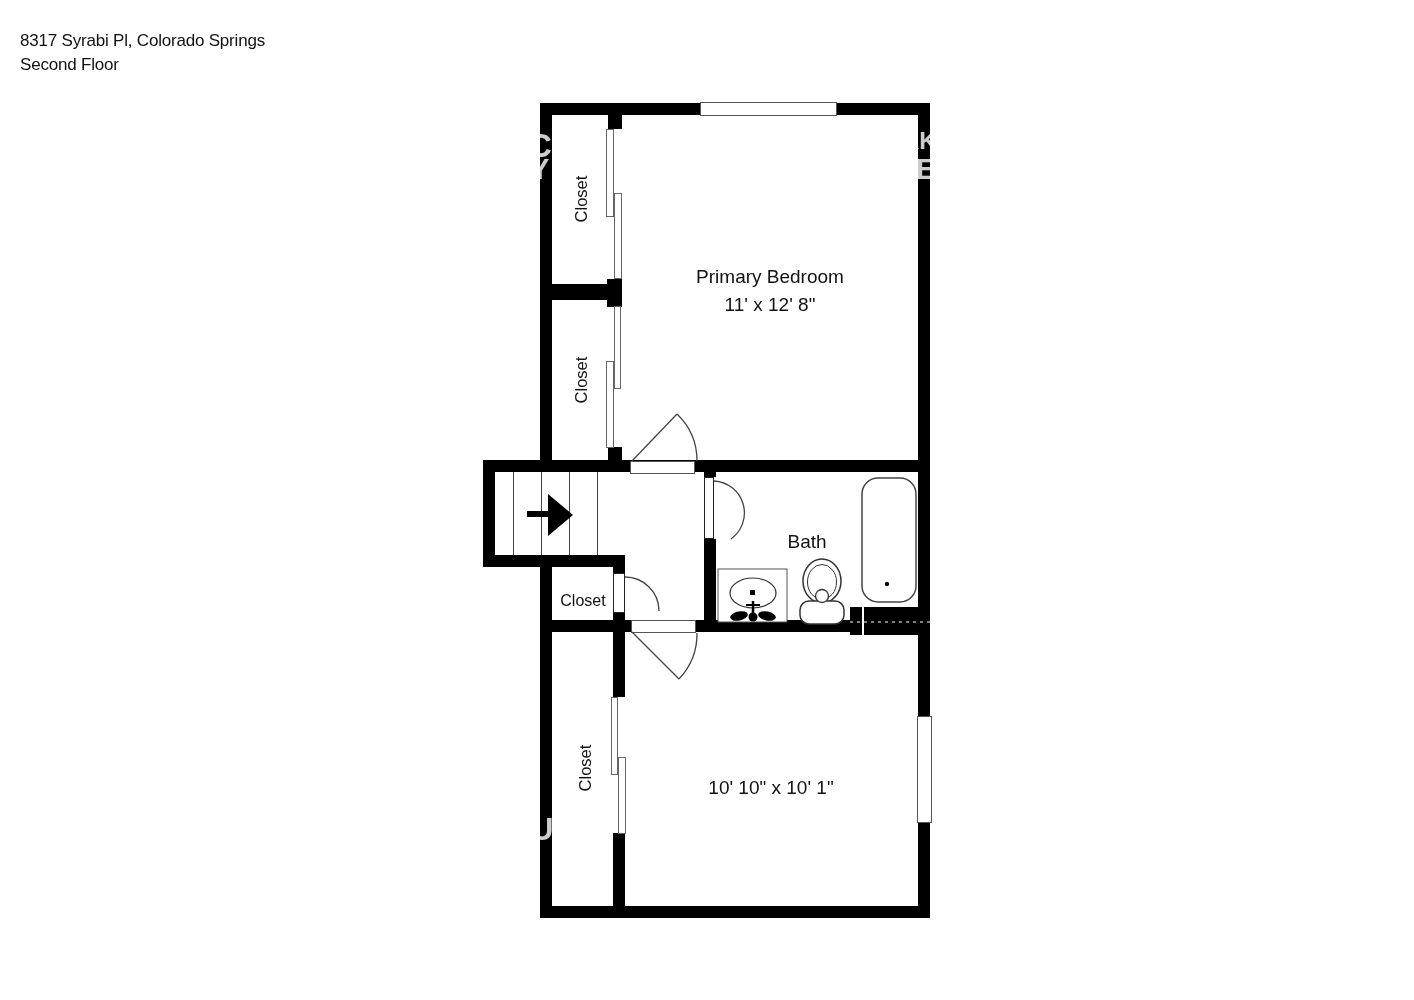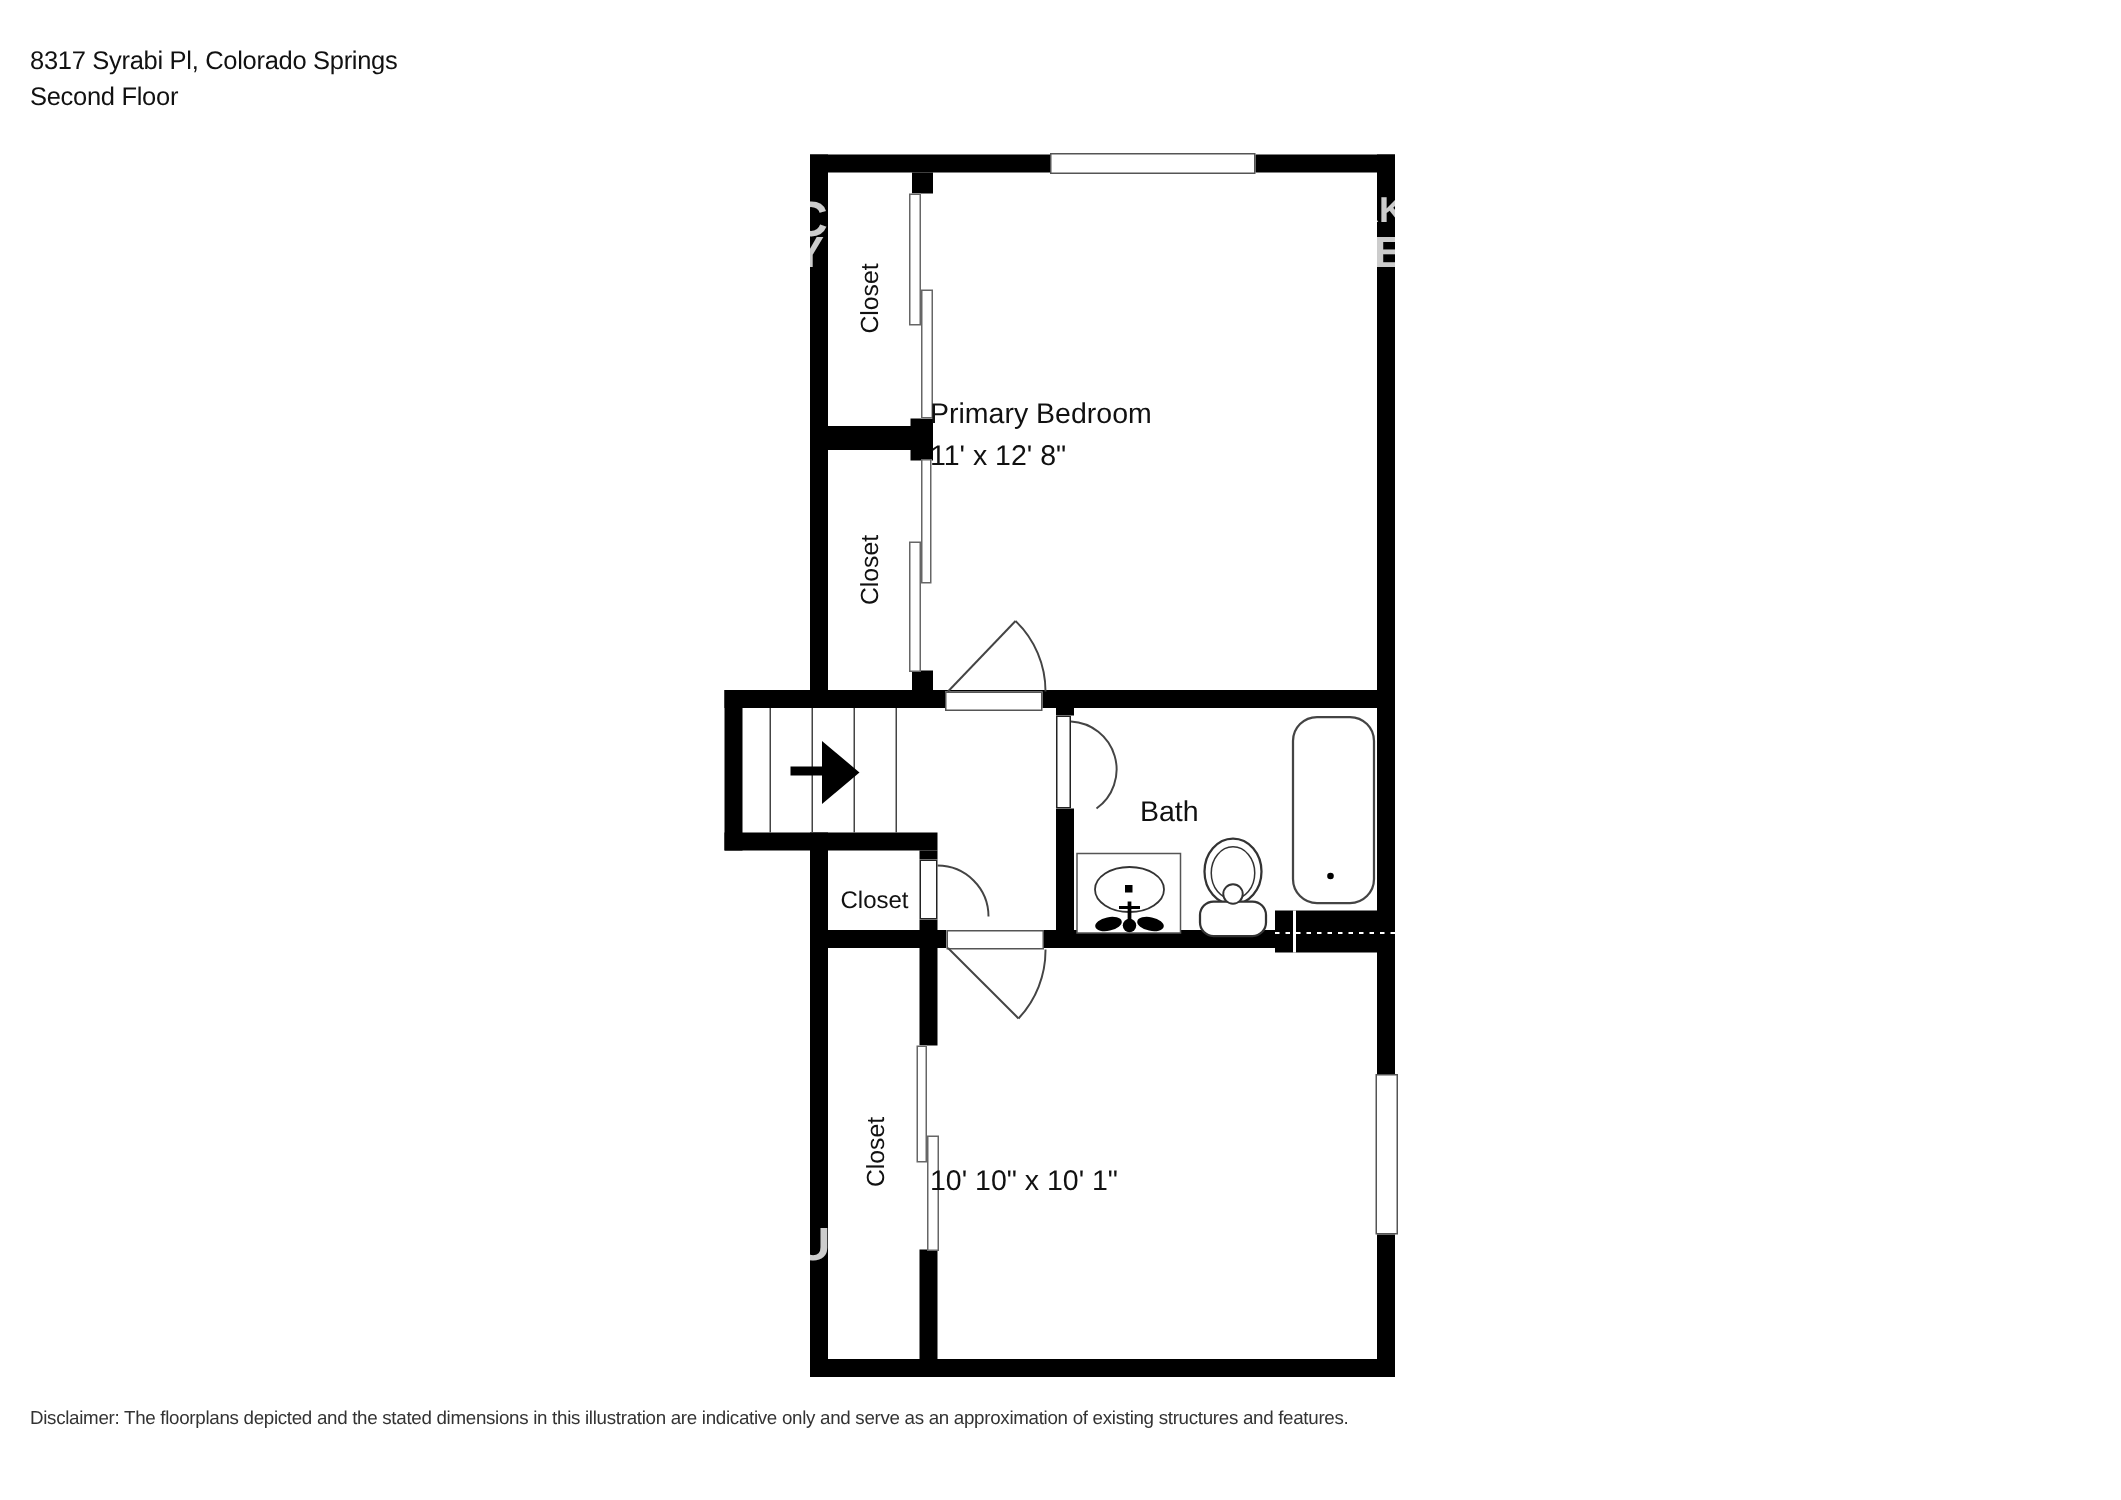--- a/index.html
+++ b/index.html
@@ -6,21 +6,21 @@
   body{width:1414px;height:1000px;position:relative;font-family:"Liberation Sans",sans-serif;color:#1a1a1a;overflow:hidden;}
   #plan{position:absolute;left:0;top:0;width:1414px;height:1000px;}
   .wall{position:absolute;background:#000;z-index:1;}
   .win{position:absolute;background:#fff;border:1px solid #555;box-sizing:border-box;z-index:2;}
   .thresh{position:absolute;background:#fff;border:1px solid #555;box-sizing:border-box;z-index:2;}
   .panel{position:absolute;background:#fff;border:1px solid #666;box-sizing:border-box;z-index:2;}
   .leaf{position:absolute;background:#fff;border:1.5px solid #222;box-sizing:border-box;z-index:2;}
   .tread{position:absolute;width:1px;background:#444;z-index:2;}
   svg.overlay{position:absolute;left:0;top:0;z-index:3;pointer-events:none;}
   .hdr{position:absolute;left:20px;font-size:17px;letter-spacing:-0.2px;color:#111;z-index:4;}
-  .room-label{position:absolute;font-size:19px;color:#111;z-index:4;white-space:nowrap;}
+  .room-label{position:absolute;text-align:center;font-size:19px;color:#111;z-index:4;white-space:nowrap;}
   .vlabel{position:absolute;font-size:16.5px;color:#111;z-index:4;white-space:nowrap;transform:translate(-50%,-50%) rotate(-90deg);}
   .hlabel{position:absolute;text-align:center;font-size:16px;color:#111;z-index:4;white-space:nowrap;}
   .wm{position:absolute;color:rgba(255,255,255,0.8);font-weight:bold;z-index:5;line-height:1;}
   .disc{position:absolute;left:20px;font-size:12.5px;letter-spacing:-0.2px;color:#333;z-index:4;white-space:nowrap;}
 </style>
 </head>
 <body>
 
 <div id="plan">
 
@@ -133,15 +133,14 @@
   <div class="vlabel" style="left:581px;top:380px;">Closet</div>
   <div class="hlabel" style="left:552px;top:592px;width:62px;">Closet</div>
   <div class="vlabel" style="left:585px;top:768px;">Closet</div>
 
   <span class="wm" style="left:528px;top:129px;font-size:33px;">C</span>
   <span class="wm" style="left:530px;top:155px;font-size:29px;">Y</span>
   <span class="wm" style="left:902px;top:129px;font-size:24px;">RK</span>
   <span class="wm" style="left:916px;top:155px;font-size:29px;">E</span>
   <span class="wm" style="left:531px;top:814px;font-size:31px;">U</span>
 
-  <div class="disc" style="top:938px;">Disclaimer: The floorplans depicted and the stated dimensions in this illustration are indicative only and serve as an approximation of existing structures and features.</div>
 
 </div>
 
 </body></html>

